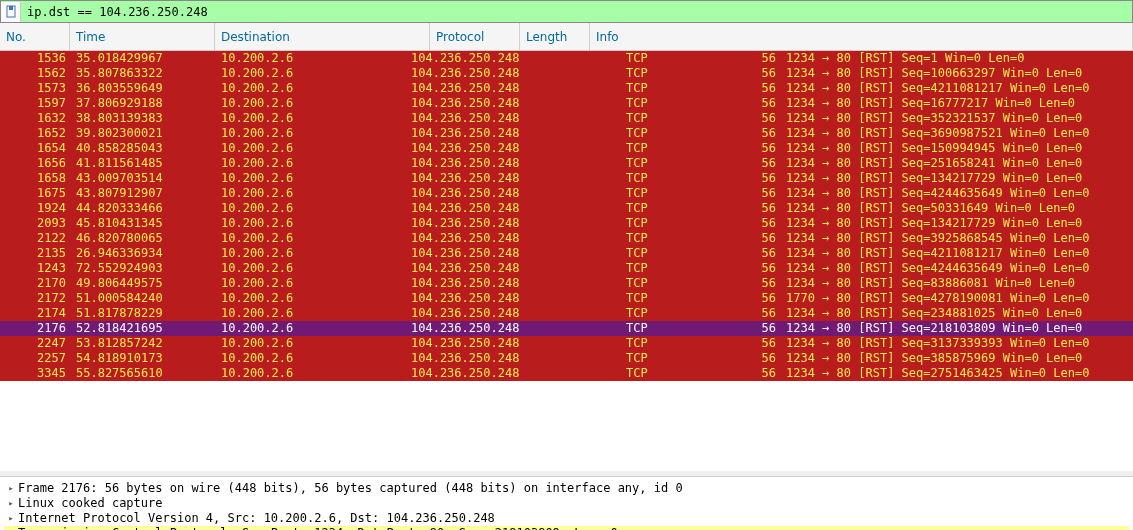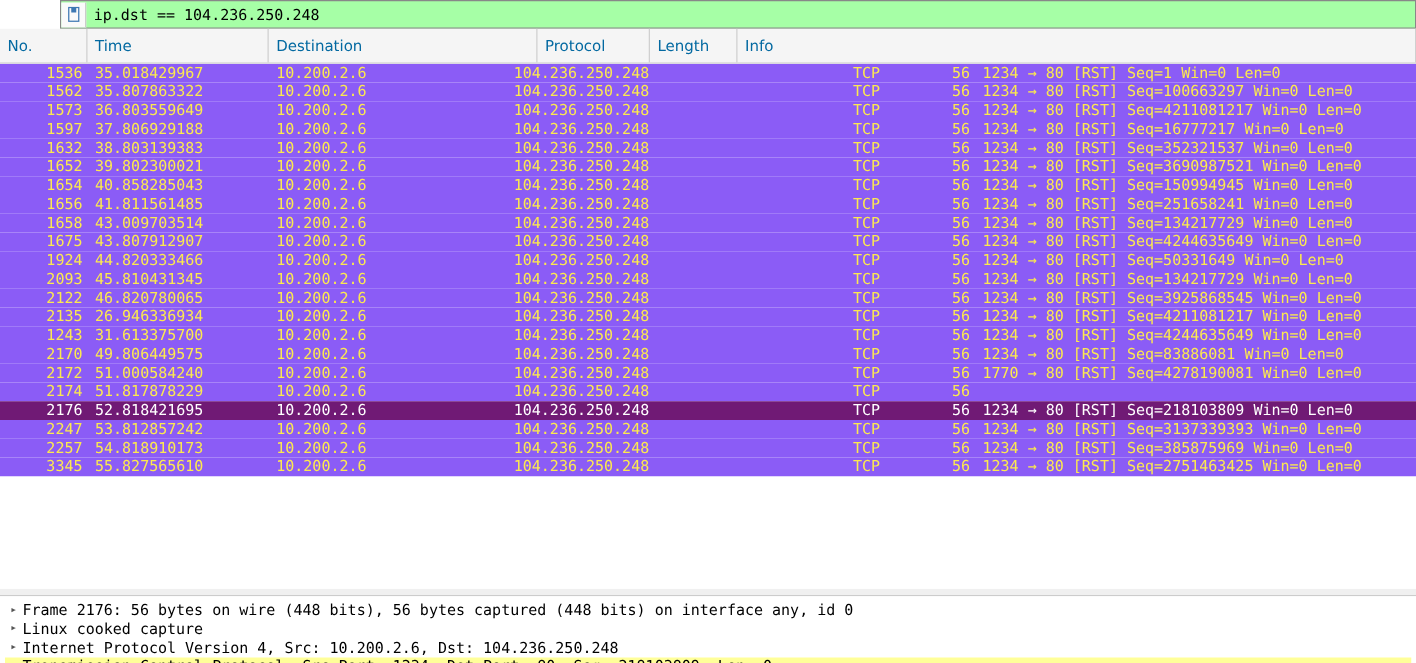--- a/index.html
+++ b/index.html
@@ -9,21 +9,20 @@
     background: #fff;
     width: 1133px;
     overflow: hidden;
   }
   .filter-bar {
     display: flex;
     align-items: center;
     height: 23px;
     border: 1px solid #888;
     background: #a6ffa6;
-    margin-left: 48px;
   }
   .filter-icon {
     width: 20px;
     height: 20px;
     display: flex;
     align-items: center;
     justify-content: center;
     background: #fafafa;
     border-right: 1px solid #ccc;
   }
@@ -52,37 +51,37 @@
     padding: 2px 6px;
     display: flex;
     align-items: center;
     overflow: hidden;
     white-space: nowrap;
   }
   .col-no     { width: 70px; }
   .col-time   { width: 145px; }
   .col-src    { width: 190px; }
   .col-dst    { width: 215px; }
-  .col-proto  { width: 90px; text-align: right; }
+  .col-proto  { width: 90px; }
   .col-len    { width: 70px; }
   .col-info   { flex: 1; }
   .packet-list {
     height: 420px;
     overflow: auto;
     background: #fff;
     position: relative;
   }
   .row {
     display: flex;
     height: 15px;
     line-height: 15px;
     font-size: 12px;
     white-space: nowrap;
   }
-  .row-norm { background: #8b5cf6; color: #fce94f; }
+  .row-norm { background: #b91c1c; color: #fce94f; }
   .row-sel  { background: #701a75; color: #fff; }
   .cell { overflow: hidden; padding: 0 6px; }
   .cell.col-no  { text-align: right; padding-right: 4px; padding-left: 14px; }
   .cell.col-len { text-align: right; padding-right: 4px; }
   .scroll-ph { height: 6px; background: #f0f0f0; border-bottom:1px solid #ccc; }
   .details-pane {
     padding: 4px 4px 2px 4px;
     background: #fff;
     font-size: 12px;
   }
@@ -245,21 +244,21 @@
       <div class="cell col-no">2135</div>
       <div class="cell col-time">26.946336934</div>
       <div class="cell col-src">10.200.2.6</div>
       <div class="cell col-dst">104.236.250.248</div>
       <div class="cell col-proto">TCP</div>
       <div class="cell col-len">56</div>
       <div class="cell col-info">1234 → 80 [RST] Seq=4211081217 Win=0 Len=0</div>
     </div>
     <div class="row row-norm">
       <div class="cell col-no">1243</div>
-      <div class="cell col-time">31.613375700</div>
+      <div class="cell col-time">72.552924903</div>
       <div class="cell col-src">10.200.2.6</div>
       <div class="cell col-dst">104.236.250.248</div>
       <div class="cell col-proto">TCP</div>
       <div class="cell col-len">56</div>
       <div class="cell col-info">1234 → 80 [RST] Seq=4244635649 Win=0 Len=0</div>
     </div>
     <div class="row row-norm">
       <div class="cell col-no">2170</div>
       <div class="cell col-time">49.806449575</div>
       <div class="cell col-src">10.200.2.6</div>
@@ -277,20 +276,21 @@
       <div class="cell col-len">56</div>
       <div class="cell col-info">1770 → 80 [RST] Seq=4278190081 Win=0 Len=0</div>
     </div>
     <div class="row row-norm">
       <div class="cell col-no">2174</div>
       <div class="cell col-time">51.817878229</div>
       <div class="cell col-src">10.200.2.6</div>
       <div class="cell col-dst">104.236.250.248</div>
       <div class="cell col-proto">TCP</div>
       <div class="cell col-len">56</div>
+      <div class="cell col-info">1234 → 80 [RST] Seq=234881025 Win=0 Len=0</div>
     </div>
     <div class="row row-sel">
       <div class="cell col-no">2176</div>
       <div class="cell col-time">52.818421695</div>
       <div class="cell col-src">10.200.2.6</div>
       <div class="cell col-dst">104.236.250.248</div>
       <div class="cell col-proto">TCP</div>
       <div class="cell col-len">56</div>
       <div class="cell col-info">1234 → 80 [RST] Seq=218103809 Win=0 Len=0</div>
     </div>

